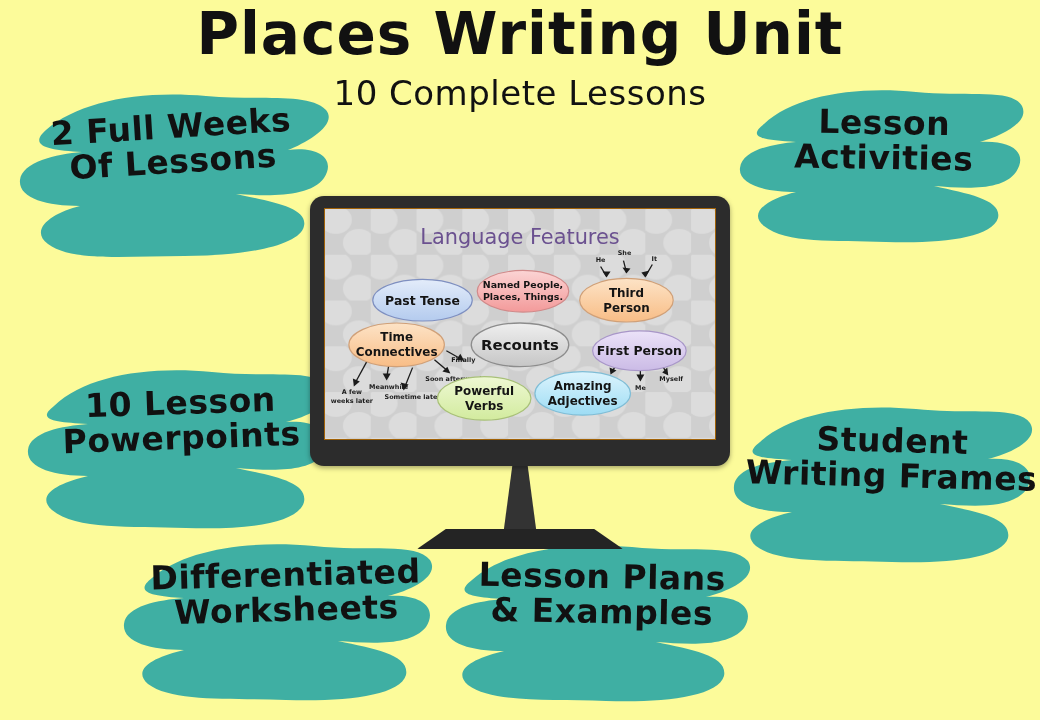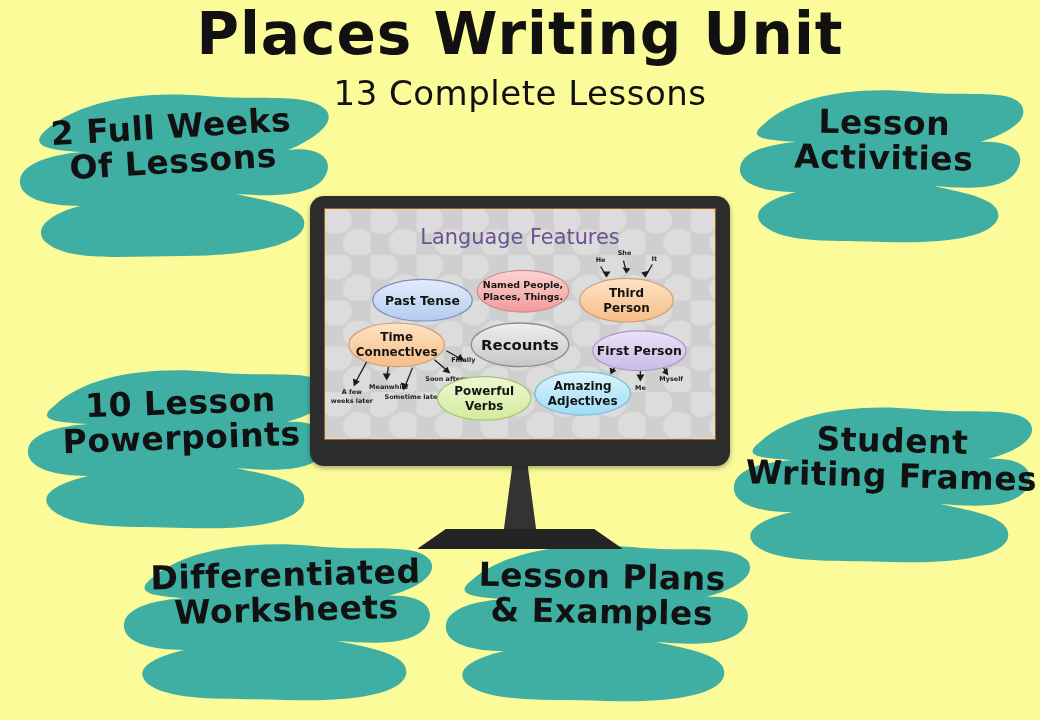--- a/index.html
+++ b/index.html
@@ -148,21 +148,21 @@
   <div class="brush" id="brush-plans" style="left:436px;top:536px;width:324px;height:176px;">
     <svg viewBox="0 0 324 176" preserveAspectRatio="none">
       <path d="M36,44 C68,16 128,5 196,11 C250,17 296,7 312,25 C322,41 294,55 270,61
                C304,59 320,73 308,92 C292,112 250,108 220,106 C258,114 292,120 288,140
                C282,161 226,167 170,165 C112,163 56,167 32,149 C14,133 42,121 68,115
                C34,115 8,107 10,89 C12,71 42,65 68,63 C34,61 18,58 36,44 Z" fill="#3FAFA3"></path>
     </svg>
   </div>
 
   <div class="hand" id="title">Places Writing Unit</div>
-  <div class="hand" id="subtitle">13 Complete Lessons</div>
+  <div class="hand" id="subtitle">10 Complete Lessons</div>
 
   <div class="hand label" id="lbl-weeks">2 Full Weeks
 Of Lessons</div>
   <div class="hand label" id="lbl-activities">Lesson
 Activities</div>
   <div class="hand label" id="lbl-powerpoints">10 Lesson
 Powerpoints</div>
   <div class="hand label" id="lbl-frames">Student
 Writing Frames</div>
   <div class="hand label" id="lbl-worksheets">Differentiated

